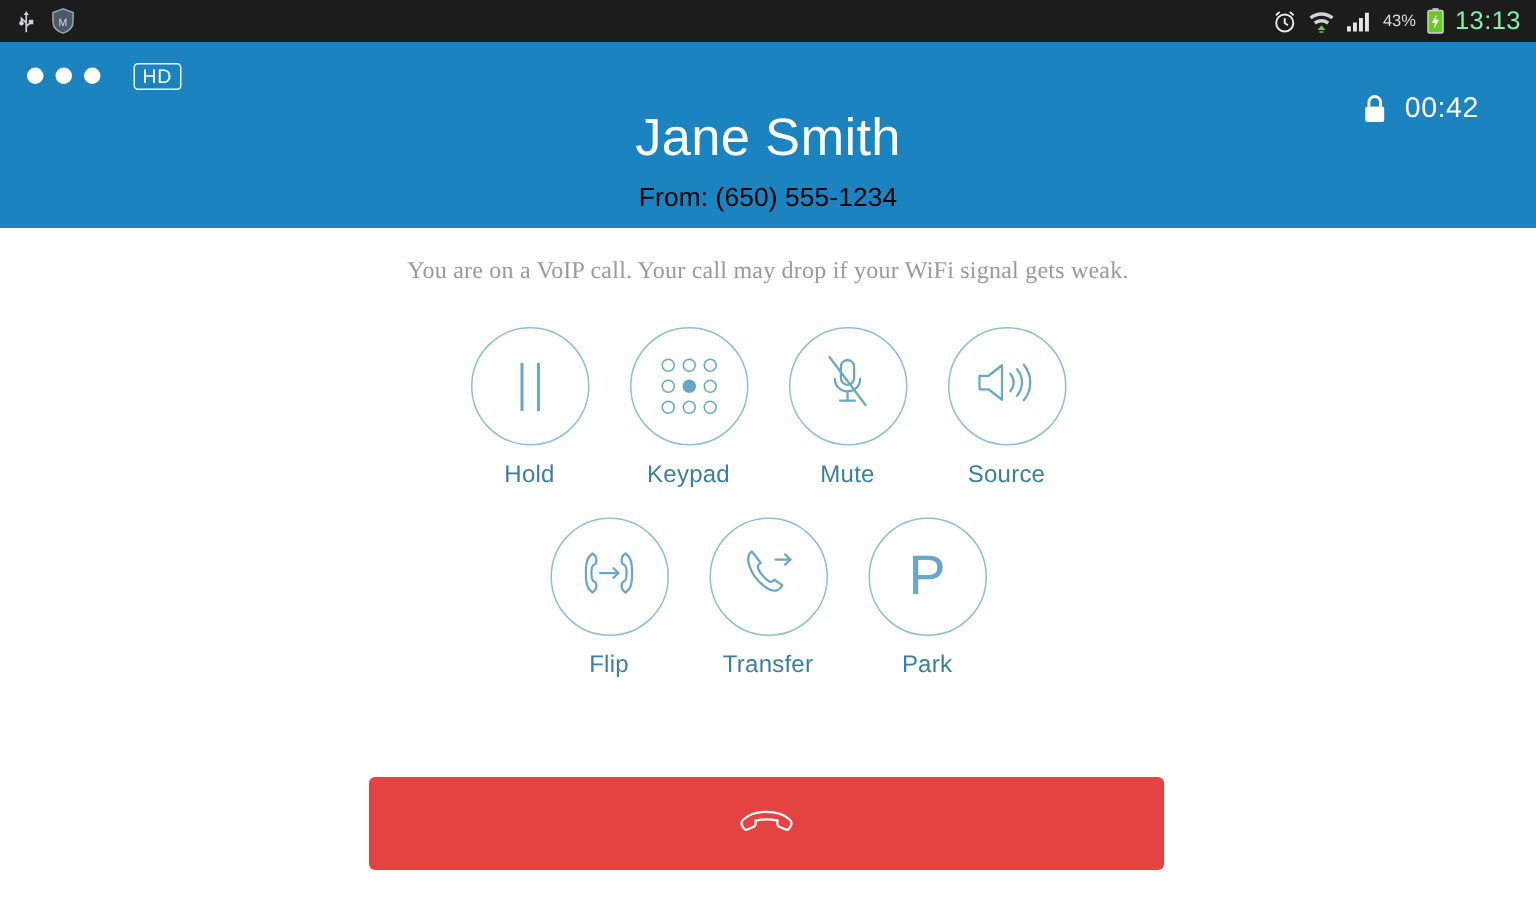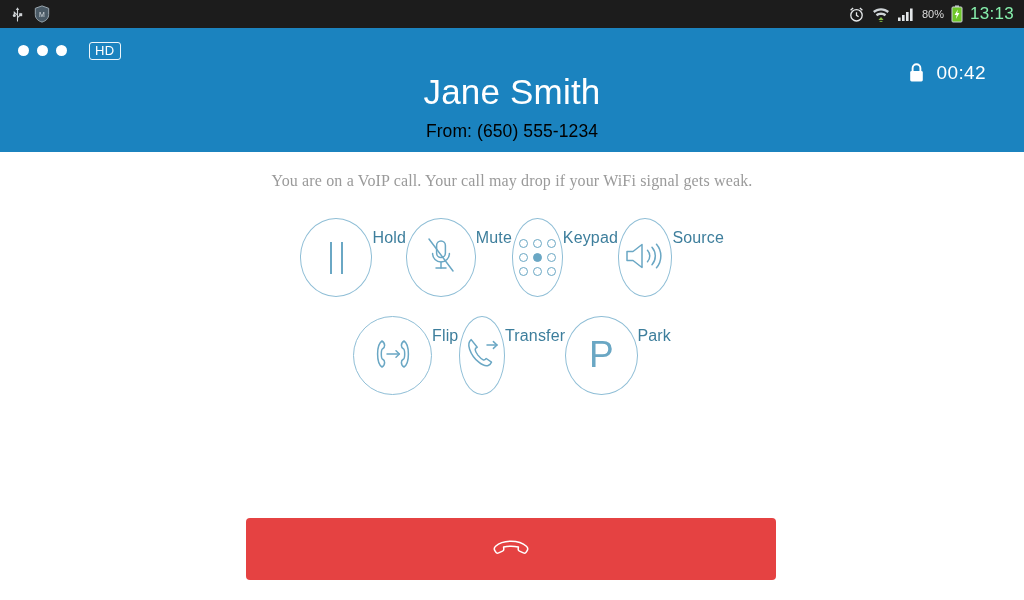--- a/index.html
+++ b/index.html
@@ -72,21 +72,21 @@
 
   .grid{
     position:absolute;top:218px;left:0;width:1024px;
   }
   .grid-row{
     display:flex;justify-content:center;align-items:flex-start;
   }
   .grid-row + .grid-row{margin-top:19px;}
   .cell{
     width:106px;
-    display:flex;align-items:flex-start;
+    display:flex;flex-direction:column;align-items:center;
   }
   .circle{
     width:77px;height:77px;border-radius:50%;
     border:1.4px solid #8fbed6;
     display:flex;align-items:center;justify-content:center;
     background:transparent;
   }
   .cell-label{
     margin-top:11px;
     color:#3d7e9c;font-size:16px;letter-spacing:.15px;
@@ -177,21 +177,21 @@
       <span class="sb-icon">
         <svg width="18" height="16" viewBox="0 0 18 16">
           <g fill="#e3e6e8">
             <rect x="1" y="11.5" width="2.6" height="3.5"></rect>
             <rect x="5" y="9" width="2.6" height="6"></rect>
             <rect x="9" y="6" width="2.6" height="9"></rect>
             <rect x="13" y="2.5" width="2.6" height="12.5"></rect>
           </g>
         </svg>
       </span>
-      <span class="sb-batt-pct">80%</span>
+      <span class="sb-batt-pct">43%</span>
       <span class="sb-icon">
         <svg width="12" height="18" viewBox="0 0 12 18">
           <rect x="4" y="0.4" width="4" height="1.6" fill="#b9bfc3"></rect>
           <rect x="1" y="2" width="10" height="15" rx="1" fill="#6ec72a" stroke="#cdd2d5" stroke-width="1"></rect>
           <path d="M6.9 4.4 3.6 10.1h2.1l-0.8 3.9 3.5-5.9H6.2z" fill="#ffffff"></path>
         </svg>
       </span>
       <span class="sb-time">13:13</span>
     </div>
   </div>
@@ -228,20 +228,37 @@
     <div class="grid-row">
 
       <div class="cell">
         <div class="circle">
           <span class="pause">
             <span></span>
               <span></span>
           </span>
         </div>
         <div class="cell-label">Hold</div>
+      </div>
+
+      <div class="cell">
+        <div class="circle">
+          <span class="kp-grid">
+            <span class="kp-dot"></span>
+              <span class="kp-dot"></span>
+              <span class="kp-dot"></span>
+            <span class="kp-dot"></span>
+              <span class="kp-dot filled"></span>
+              <span class="kp-dot"></span>
+            <span class="kp-dot"></span>
+              <span class="kp-dot"></span>
+              <span class="kp-dot"></span>
+          </span>
+        </div>
+        <div class="cell-label">Keypad</div>
       </div>
 
       <div class="cell">
         <div class="circle">
           <span>
             <svg width="40" height="42" viewBox="0 0 40 42">
               <g fill="none" stroke="#6aa7c4" stroke-width="1.5" stroke-linecap="round" stroke-linejoin="round">
                 <rect x="15.6" y="6" width="8.8" height="16.5" rx="4.4"></rect>
                 <path d="M11.6 18.6c0 4.6 3.7 8.3 8.4 8.3s8.4-3.7 8.4-8.3"></path>
                 <path d="M20 26.9v6.1"></path>
@@ -249,37 +266,20 @@
                 <path d="M8 4 32 36"></path>
               </g>
             </svg>
           </span>
         </div>
         <div class="cell-label">Mute</div>
       </div>
 
       <div class="cell">
         <div class="circle">
-          <span class="kp-grid">
-            <span class="kp-dot"></span>
-              <span class="kp-dot"></span>
-              <span class="kp-dot"></span>
-            <span class="kp-dot"></span>
-              <span class="kp-dot filled"></span>
-              <span class="kp-dot"></span>
-            <span class="kp-dot"></span>
-              <span class="kp-dot"></span>
-              <span class="kp-dot"></span>
-          </span>
-        </div>
-        <div class="cell-label">Keypad</div>
-      </div>
-
-      <div class="cell">
-        <div class="circle">
           <span>
             <svg width="44" height="36" viewBox="0 0 44 36">
               <path d="M4 13.5h6L19 6.5v23l-9-7H4z" fill="none" stroke="#6aa7c4" stroke-width="1.5" stroke-linejoin="round"></path>
               <g fill="none" stroke="#6aa7c4" stroke-width="1.5" stroke-linecap="round">
                 <path d="M24.5 12.2a8.6 8.6 0 0 1 0 11.6"></path>
                 <path d="M29 9.2a13.4 13.4 0 0 1 0 17.6"></path>
                 <path d="M33.5 6.2a18.2 18.2 0 0 1 0 23.6"></path>
               </g>
             </svg>
           </span>

